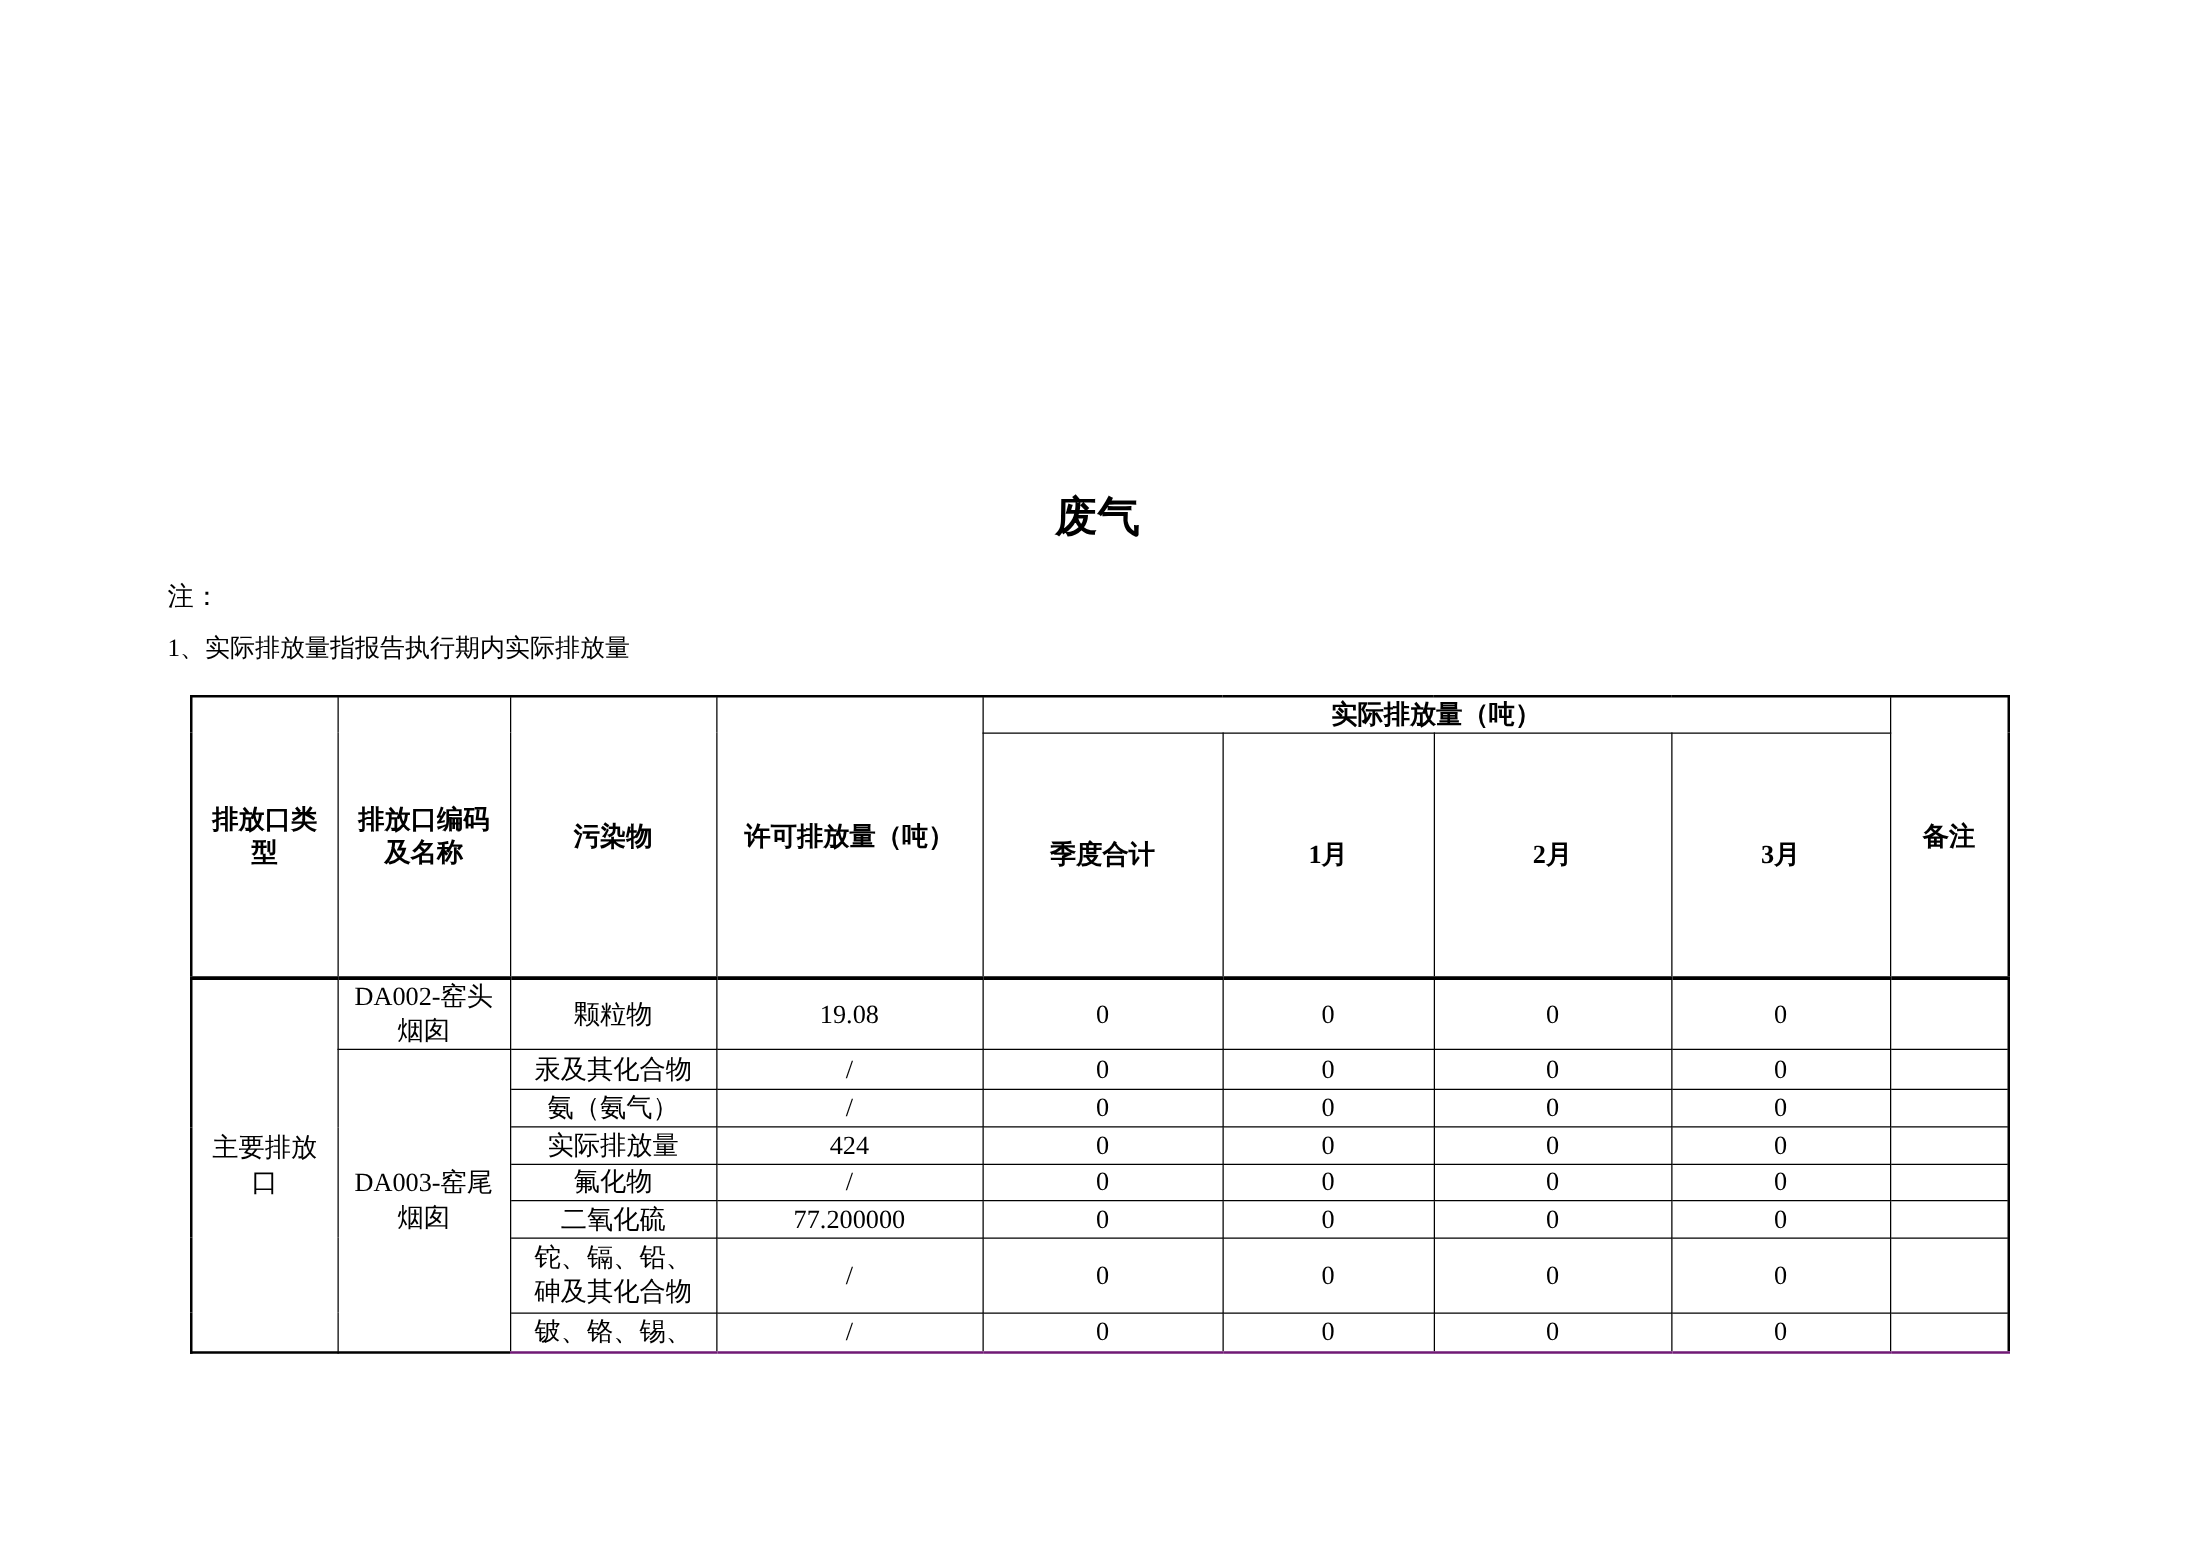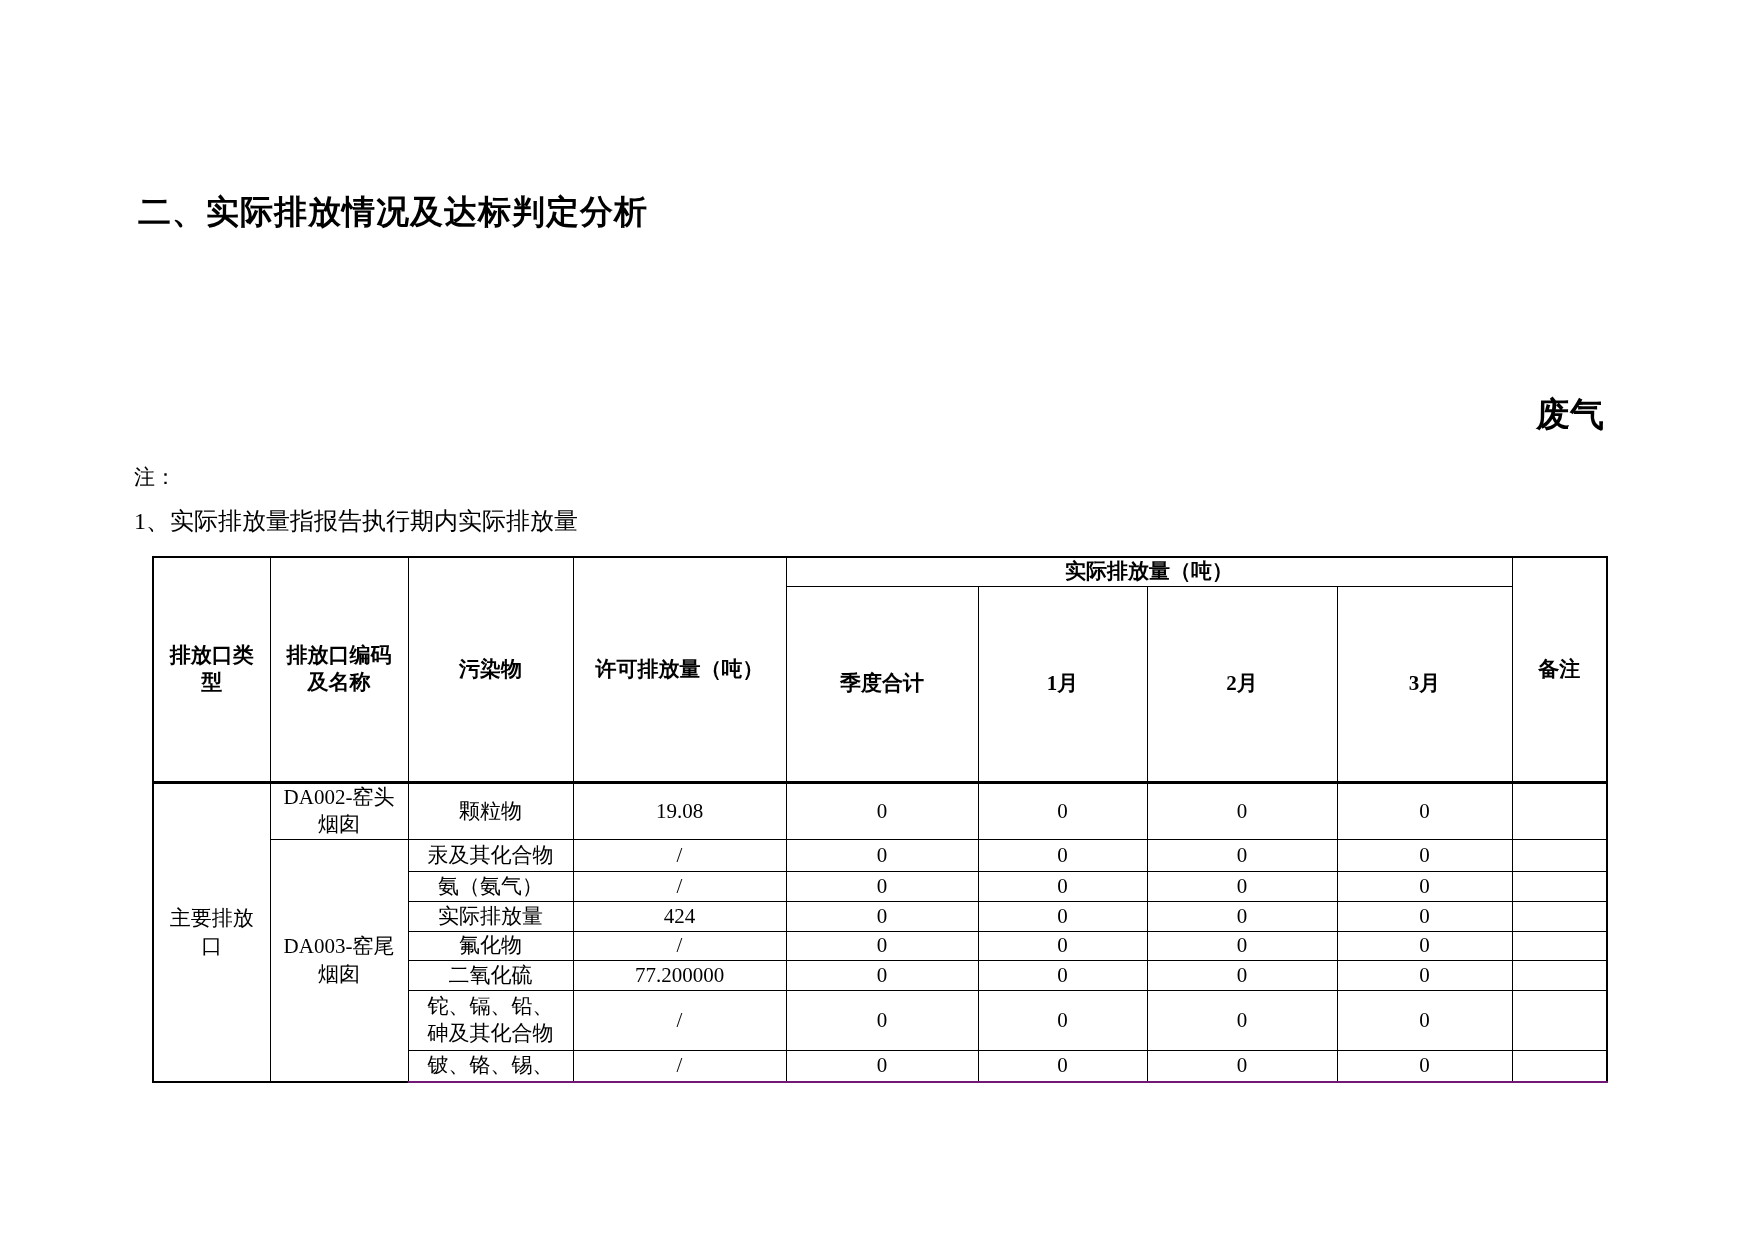--- a/index.html
+++ b/index.html
@@ -17,31 +17,31 @@
     letter-spacing:1px;
   }
   .subsection-heading{
     position:absolute;left:146px;top:286px;
     font-family:"Liberation Sans", sans-serif;
     font-weight:bold;font-size:30px;line-height:1.2;
     letter-spacing:1px;
   }
   .table-caption{
     position:absolute;left:152px;top:394px;width:1452px;
-    text-align:right;
+    text-align:center;
     font-family:"Liberation Sans", sans-serif;
     font-weight:bold;font-size:34px;line-height:1.2;
   }
   .note-label{
     position:absolute;left:134px;top:464px;
     font-size:21px;line-height:1.3;
   }
   .note-item{
     position:absolute;left:134px;top:506px;
-    font-size:24px;line-height:1.3;
+    font-size:20px;line-height:1.3;
   }
   table.emission{
     position:absolute;left:152px;top:556px;
     border-collapse:collapse;table-layout:fixed;
     border:2px solid #000;
   }
   table.emission td{
     border:1px solid #000;
     text-align:center;vertical-align:middle;
     font-size:21px;line-height:1.32;
@@ -55,21 +55,20 @@
   }
   td.group-head{border-bottom:2px solid #000;margin-top:16px;}
   tr.body-first td{border-top:3px solid #000;}
   tr.last-row td{border-bottom:2px solid #701a75;}
 </style>
 </head>
 <body>
 
 <div class="page">
 
-  <div class="section-heading">二、实际排放情况及达标判定分析</div>
   <div class="table-caption">废气</div>
   <div class="note-label">注：</div>
   <div class="note-item">1、实际排放量指报告执行期内实际排放量</div>
 
   <table class="emission">
     <colgroup>
       <col style="width:117px">
       <col style="width:138px">
       <col style="width:165px">
       <col style="width:213px">

